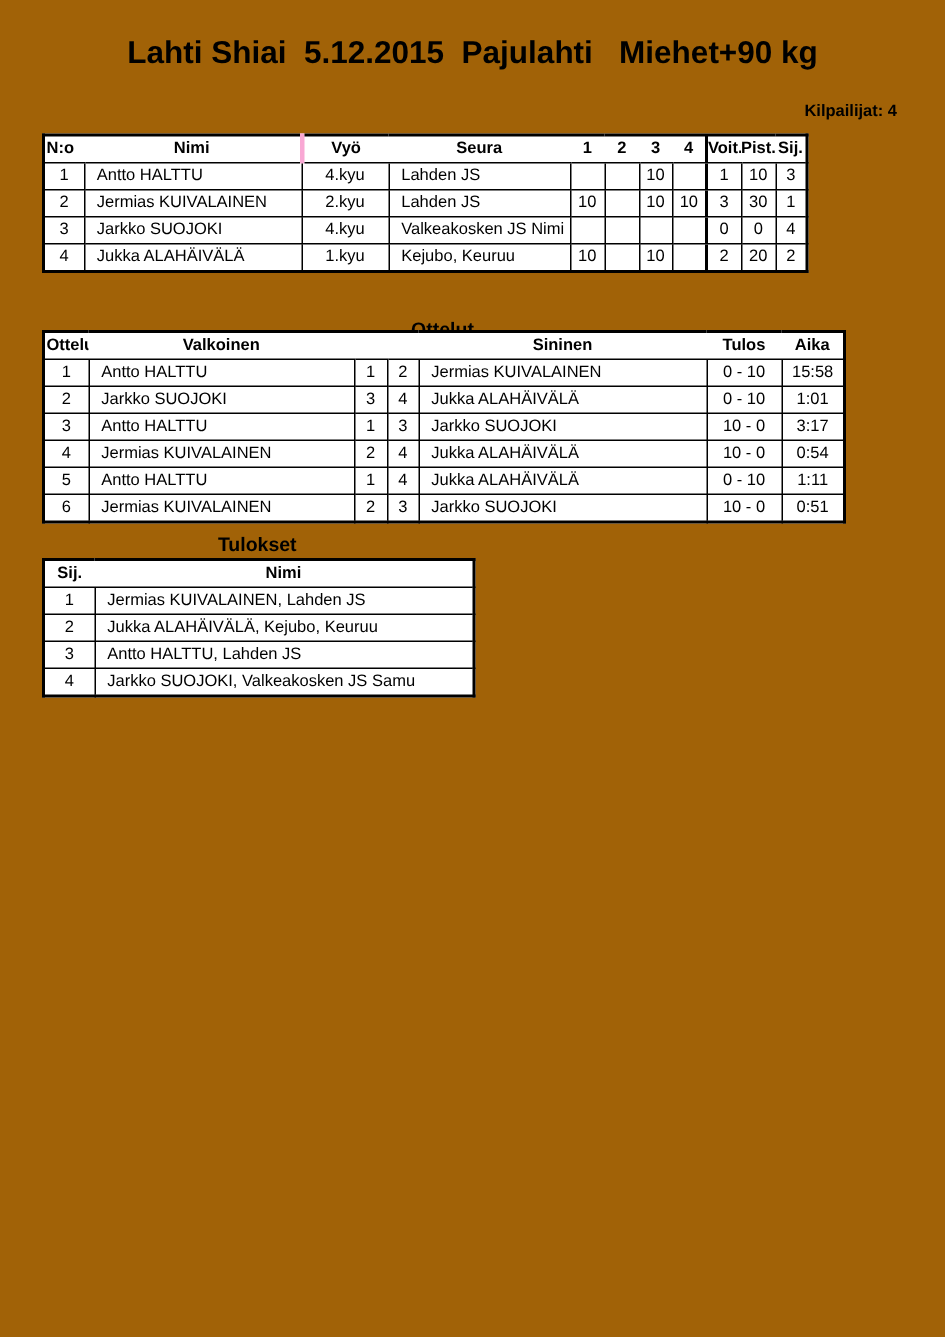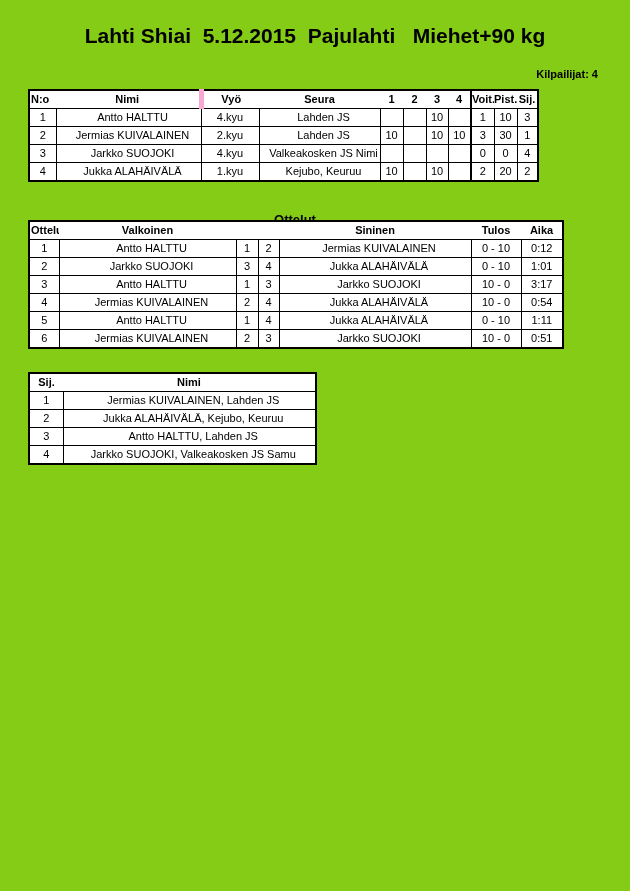--- a/index.html
+++ b/index.html
@@ -1,17 +1,17 @@
 <!DOCTYPE html>
 <html><head>
 <meta charset="utf-8">
 <style>
   html,body { margin:0; padding:0; background:#fff; }
   .page {
-    position:relative; width:630px; height:891px; background:#84cc16;
+    position:relative; width:630px; height:891px; background:#a16207;
     font-family:"Liberation Sans", sans-serif; color:#000;
   }
   .title {
     position:absolute; top:24px; left:0; width:630px;
     text-align:center; font-size:21px; font-weight:bold; white-space:pre;
   }
   .competitors-count {
     position:absolute; top:68px; right:32px;
     font-size:11px; font-weight:bold;
   }
@@ -30,24 +30,24 @@
   #t-ottelut     { top:220px; left:28px; width:534px; }
   #t-tulokset    { top:372px; left:28px; width:287px; }
 
   tr { height:18px; }
   th, td {
     padding:0; line-height:17px; overflow:hidden; white-space:nowrap;
     font-weight:normal; vertical-align:middle;
   }
   th { font-weight:bold; border-bottom:1px solid #000; }
   td { border:1px solid #000; }
-  .l { text-align:center; padding-left:8px; }
+  .l { text-align:left; padding-left:8px; }
   .c { text-align:center; }
   .hl { text-align:left; padding-left:1px; }
-  th.div-left  { border-left:5px solid #f9a8d4; }
+  th.div-left  { border-left:3px solid #f9a8d4; }
   th.thick-left, td.thick-left { border-left:2px solid #000;margin-left:11px; }
 </style>
 </head>
 <body>
 
 <div class="page">
 
   <div class="title">Lahti Shiai  5.12.2015  Pajulahti   Miehet+90 kg</div>
   <div class="competitors-count">Kilpailijat: 4</div>
 
@@ -159,21 +159,21 @@
       </tr>
     </thead>
     <tbody id="tb-ottelut">
         <tr>
           <td class="c">1</td>
           <td class="l">Antto HALTTU</td>
           <td class="c">1</td>
           <td class="c">2</td>
           <td class="l">Jermias KUIVALAINEN</td>
           <td class="c">0 - 10</td>
-          <td class="c">0:12</td>
+          <td class="c">15:58</td>
         </tr>
         <tr>
           <td class="c">2</td>
           <td class="l">Jarkko SUOJOKI</td>
           <td class="c">3</td>
           <td class="c">4</td>
           <td class="l">Jukka ALAHÄIVÄLÄ</td>
           <td class="c">0 - 10</td>
           <td class="c">1:01</td>
         </tr>
@@ -209,20 +209,21 @@
           <td class="l">Jermias KUIVALAINEN</td>
           <td class="c">2</td>
           <td class="c">3</td>
           <td class="l">Jarkko SUOJOKI</td>
           <td class="c">10 - 0</td>
           <td class="c">0:51</td>
         </tr>
       </tbody>
   </table>
 
+  <div id="h-tulokset" class="sec-heading">Tulokset</div>
   <table id="t-tulokset">
     <colgroup>
       <col style="width:34px">
         <col style="width:253px">
     </colgroup>
     <thead>
       <tr>
         <th class="c">Sij.</th>
         <th class="c">Nimi</th>
       </tr>

